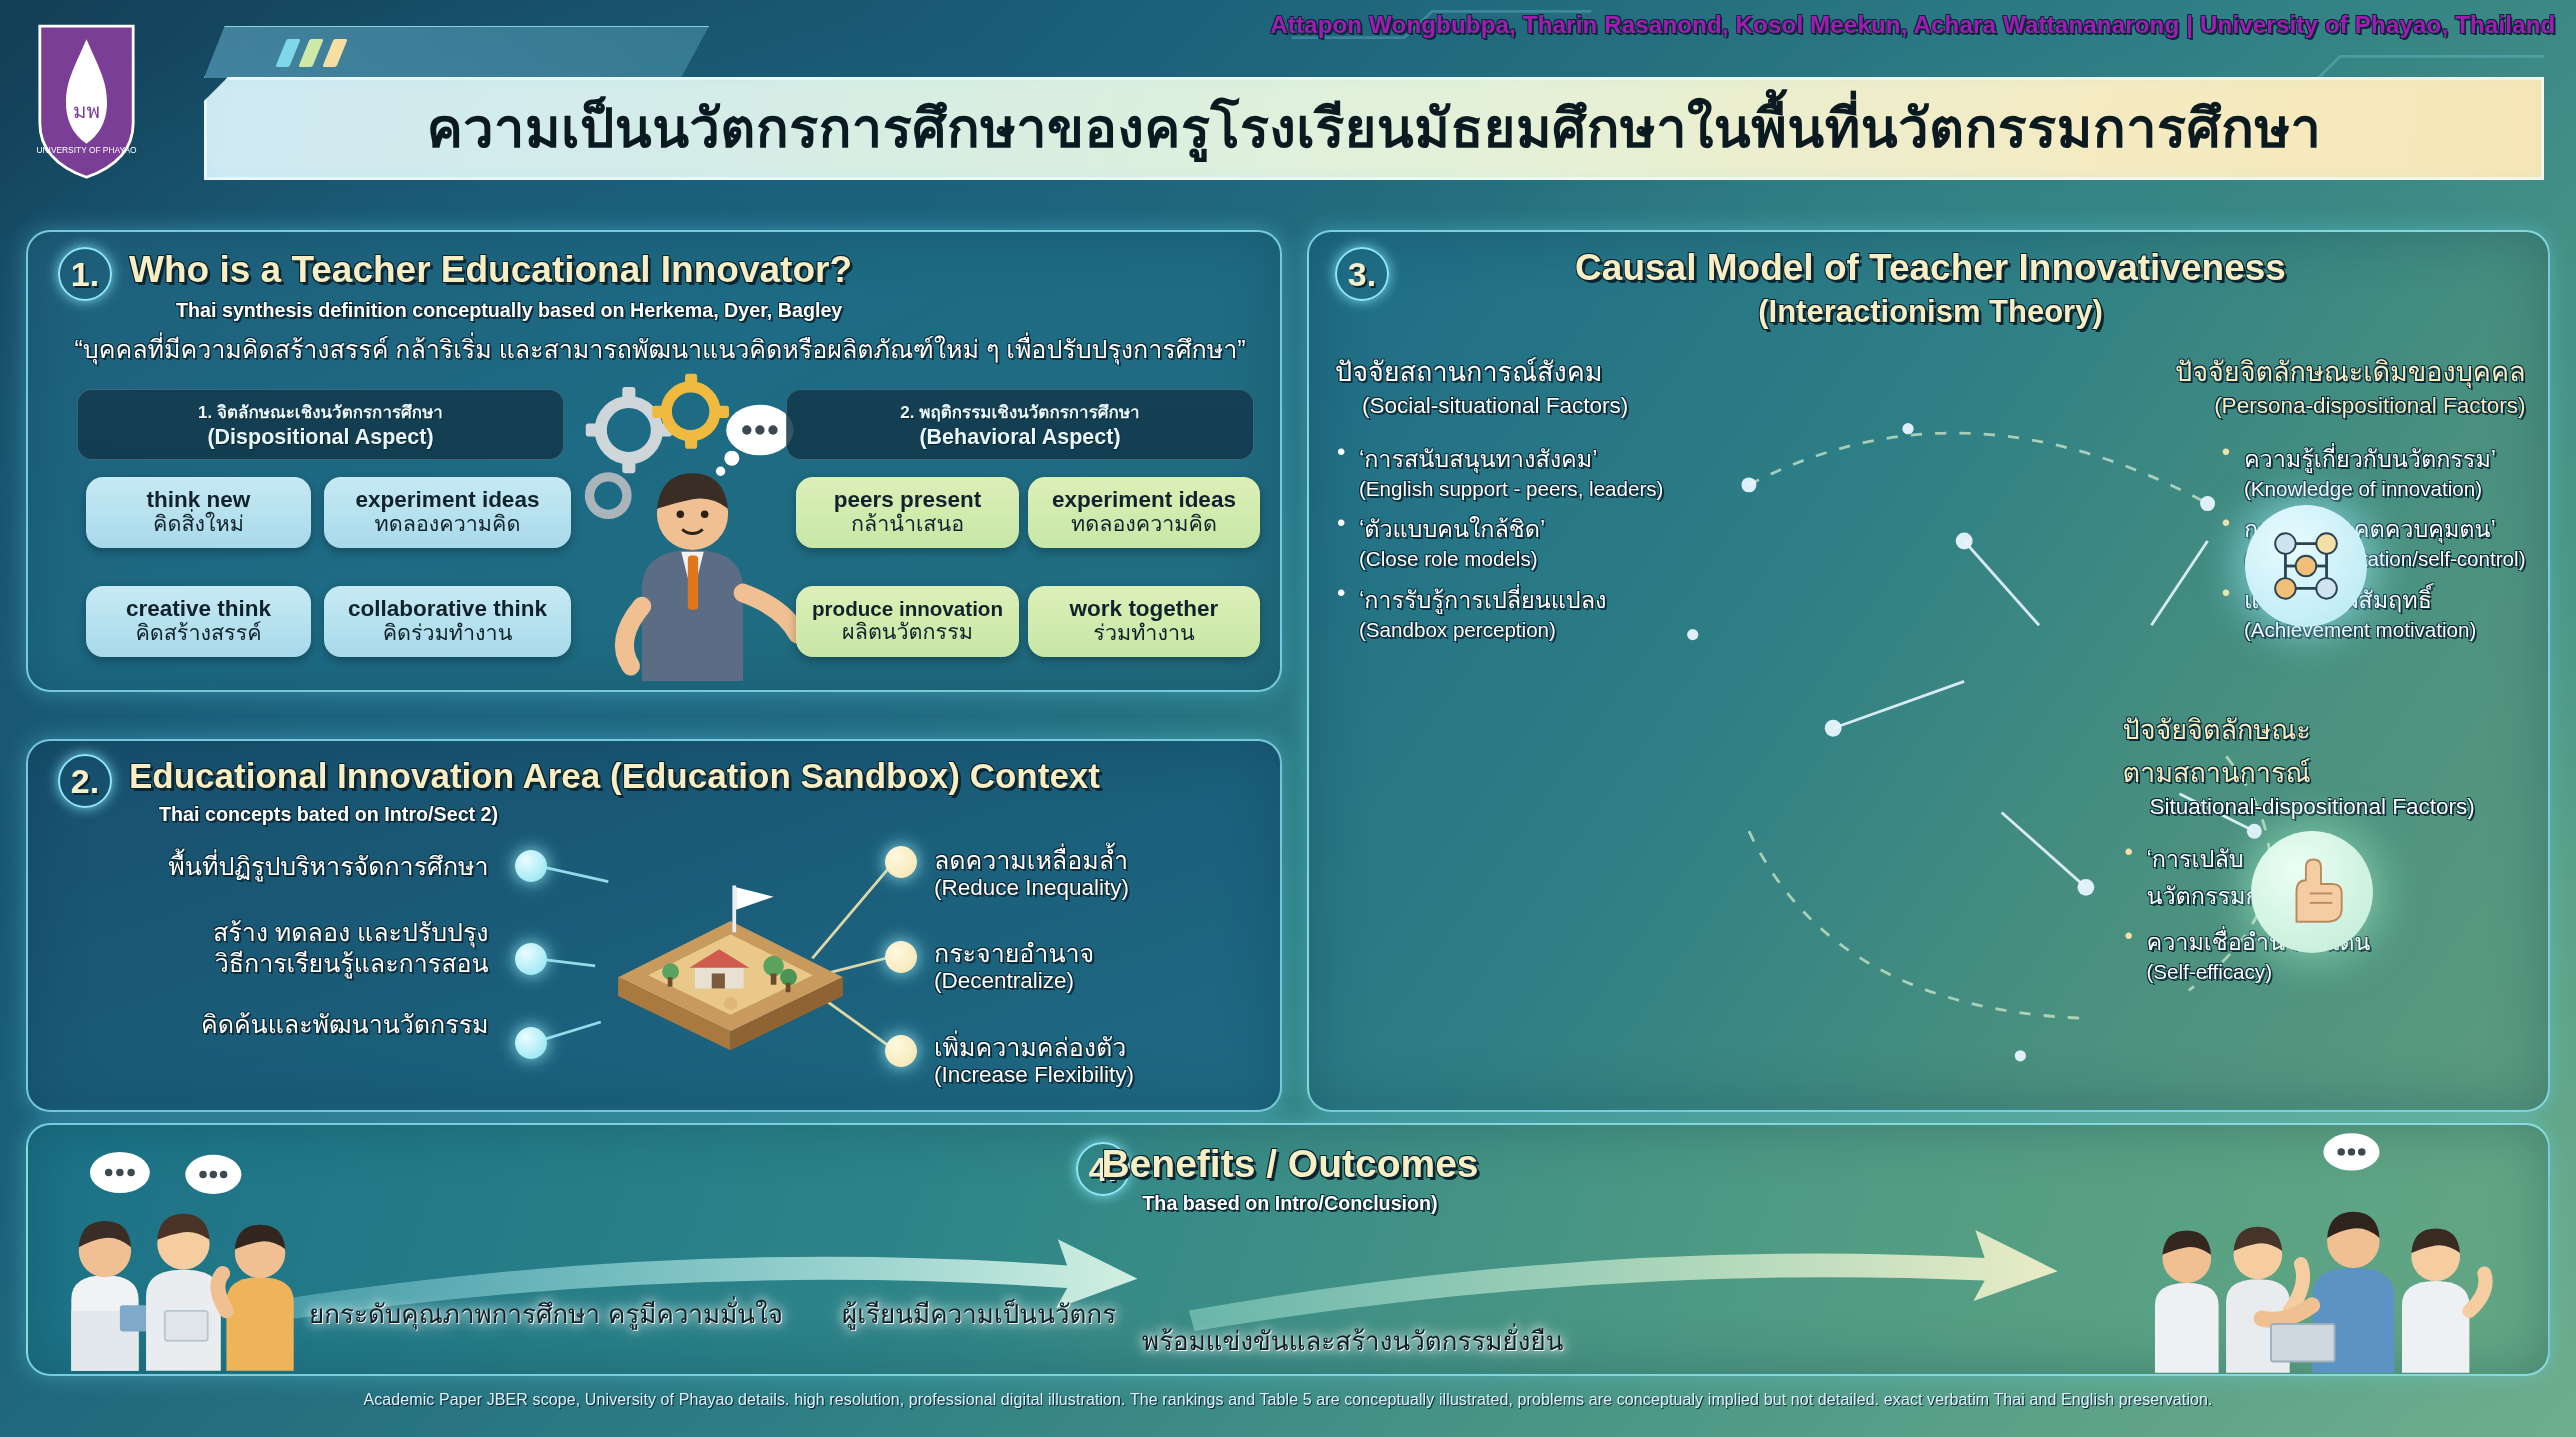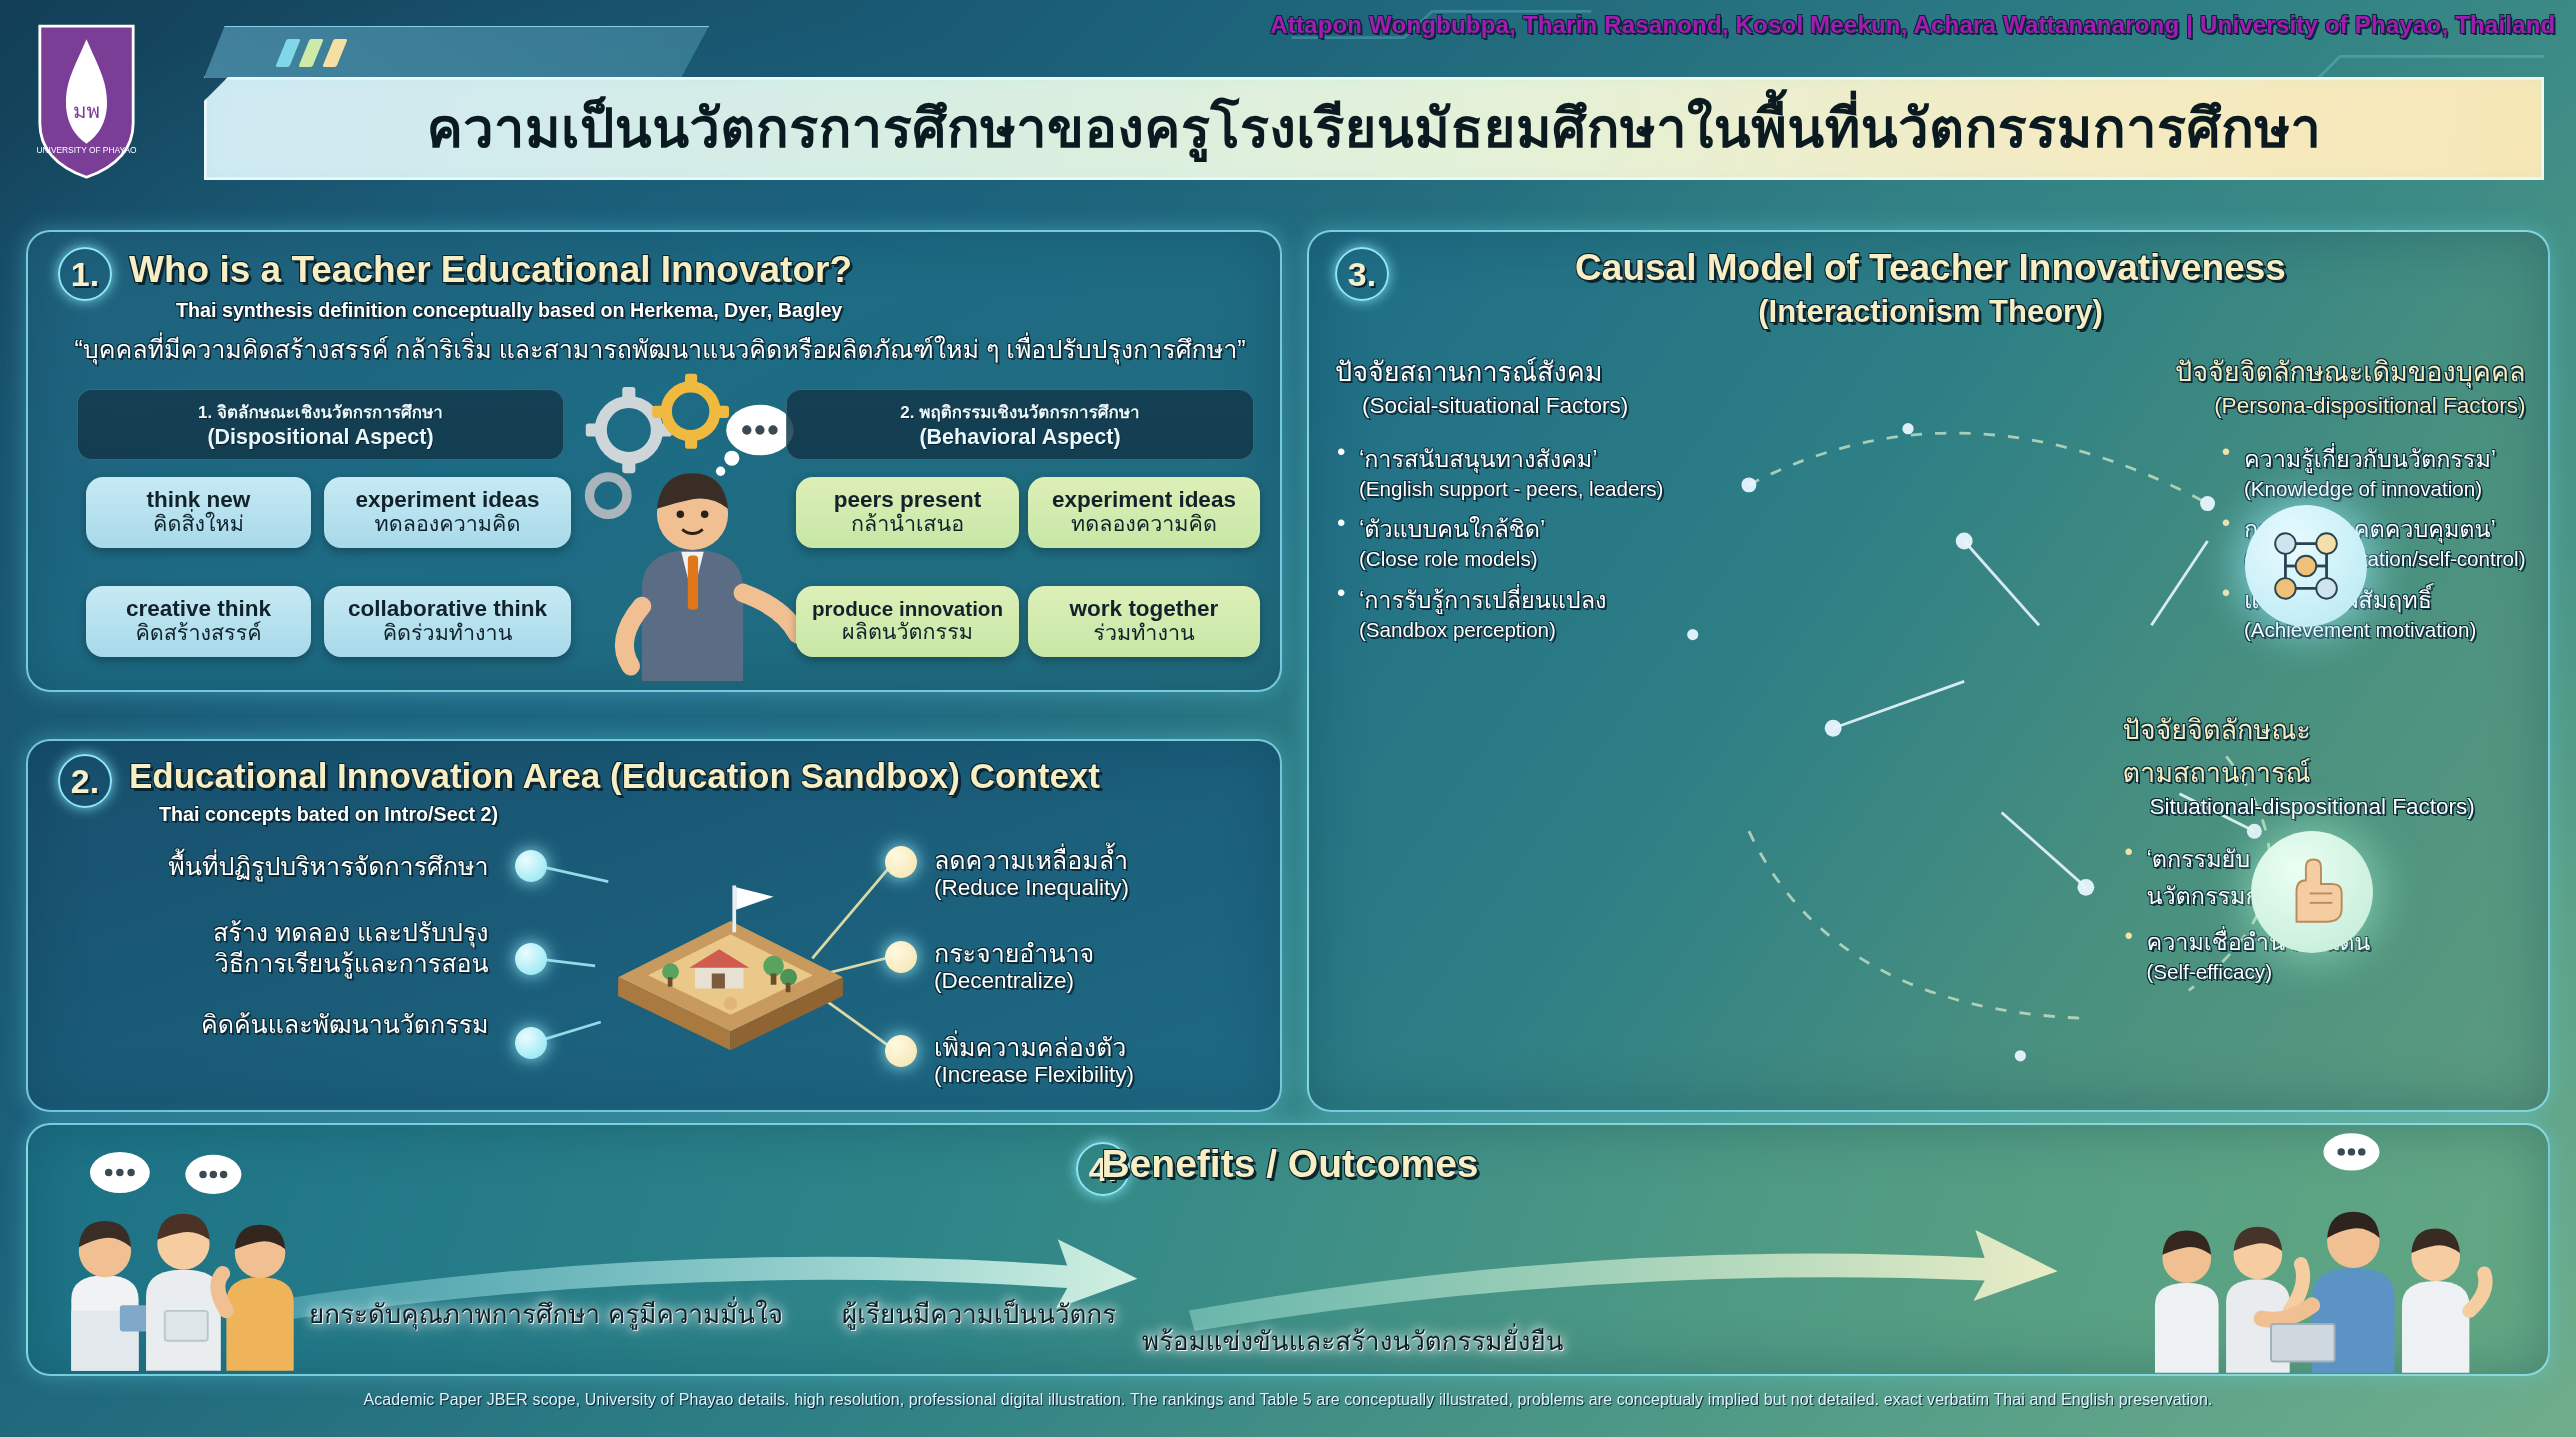--- a/index.html
+++ b/index.html
@@ -482,21 +482,21 @@
       </li>
     </ul>
 
     <div class="fac-head" style="right:22.5px;top:476px;text-align:left;width:403px">
       <div class="th cream">ปัจจัยจิตลักษณะ</div>
       <div class="th cream">ตามสถานการณ์</div>
       <div class="en">Situational-dispositional Factors)</div>
     </div>
     <ul class="fac-list cream" style="right:22.5px;top:608px;width:403px">
       <li>
-        <span class="th">‘ตกรรมยับ</span>
+        <span class="th">‘การเปลับ</span>
         <span class="th">นวัตกรรมการศึกษา’</span>
       </li>
       <li>
         <span class="th">ความเชื่ออำนาจในตน</span>
         <span class="en">(Self-efficacy)</span>
       </li>
     </ul>
 
     <div class="orb cyan" style="left:936px;top:273px;width:122px;height:122px">
       <svg width="86" height="86" viewBox="0 0 92 92">
@@ -524,20 +524,21 @@
         <path d="M40 44 H64" stroke="#b98a5c" stroke-width="2"></path>
         <path d="M40 54 H64" stroke="#b98a5c" stroke-width="2"></path>
       </svg>
     </div>
 
   </section>
 
   <section class="panel" id="panel4">
     <div class="panel-num">4.</div>
     <div class="panel-title" id="p4-title">Benefits / Outcomes</div>
+    <div class="panel-sub" id="p4-sub">Tha based on Intro/Conclusion)</div>
 
     <svg style="position:absolute;left:0;top:0;width:2524px;height:253px" viewBox="0 0 2696 270" width="2524" height="253">
       <defs>
         <linearGradient id="ag1" x1="0" y1="0" x2="1" y2="0">
           <stop offset="0%" stop-color="#8fe0e8" stop-opacity=".35"></stop>
           <stop offset="100%" stop-color="#d9f5e6" stop-opacity=".95"></stop>
         </linearGradient>
         <linearGradient id="ag2" x1="0" y1="0" x2="1" y2="0">
           <stop offset="0%" stop-color="#a5e8d8" stop-opacity=".45"></stop>
           <stop offset="100%" stop-color="#f1f0c8" stop-opacity=".95"></stop>

